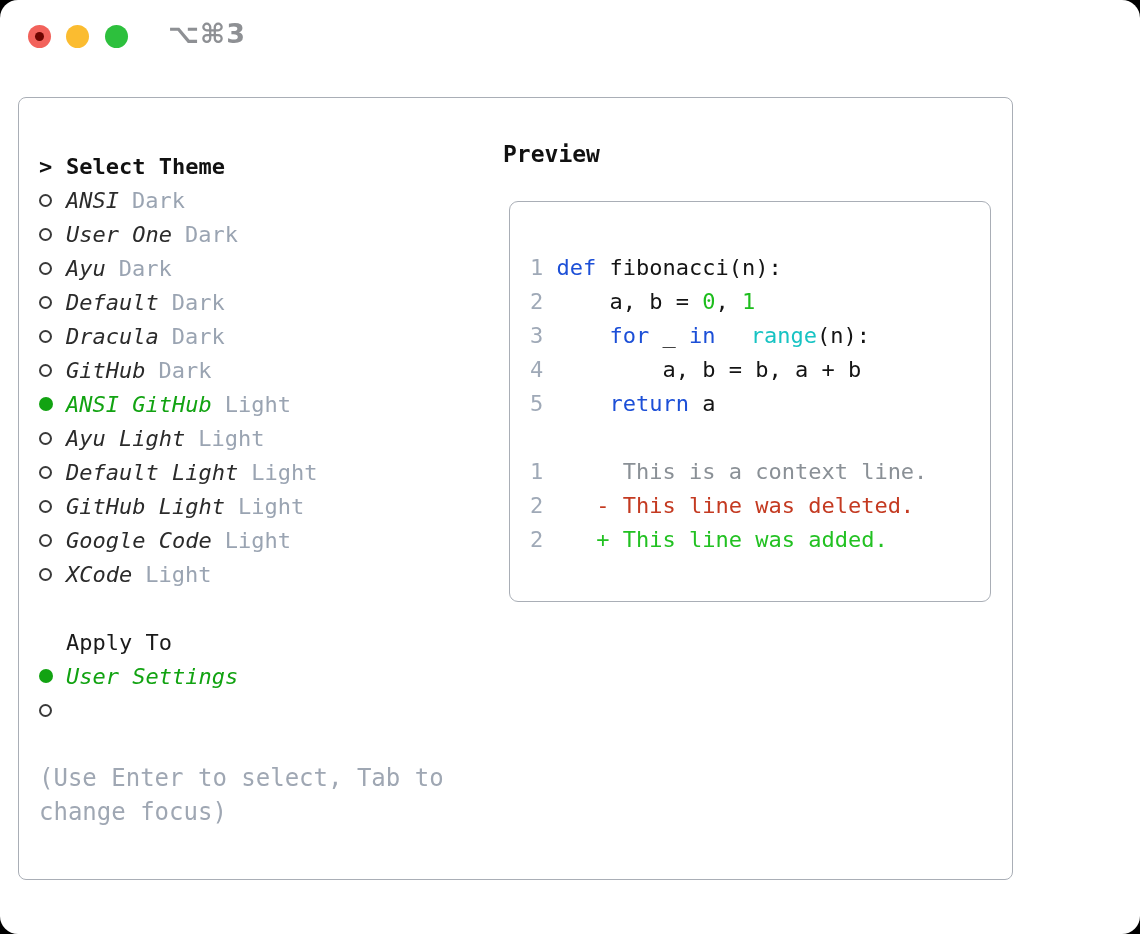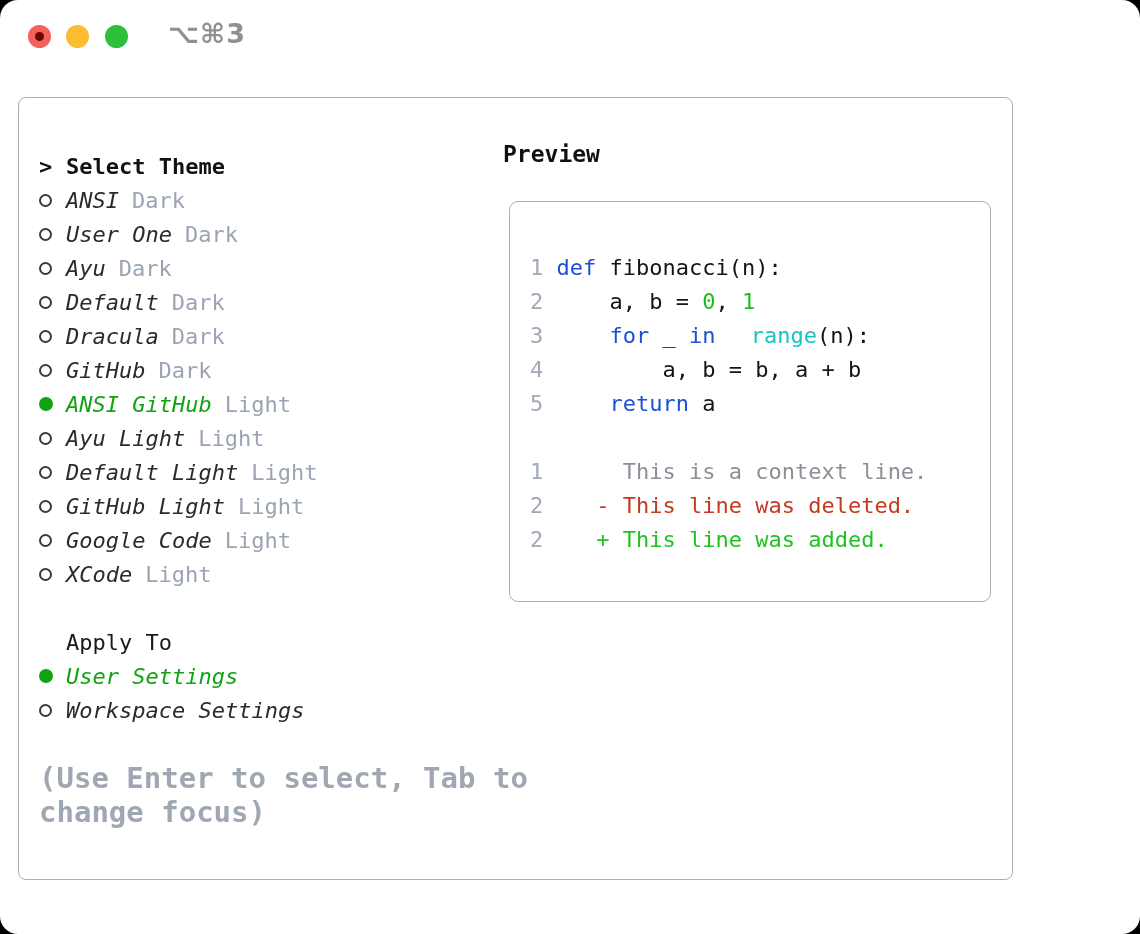--- a/index.html
+++ b/index.html
@@ -39,21 +39,21 @@
   .t-name   { color:#2b2b2b;font-style:italic; }
   .t-variant{ color:#9aa4b2; margin-left:13px; }
   .sel .t-name { color:#12a312; }
   .hdr-text { font-weight:700; color:#111; }
   .plain-hdr { color:#1a1a1a; }
 
   .theme-list { position:absolute; left:20px; top:51px;  }
   .apply-list { position:absolute; left:20px; top:527px; }
   .help {
     position:absolute; left:20px; top:663px;
-    color:#9fa7b3; font-size:29px; line-height:34px; white-space:pre;font-weight:bold;
+    color:#9fa7b3; font-size:24px; line-height:34px; white-space:pre;
   }
 
   
   .preview-title {
     position:absolute; left:484px; top:39px; height:34px;
     display:flex; align-items:center;
     font-size:23px; font-weight:700; color:#111;
   }
   .preview-box {
     position:absolute; left:490px; top:103px; width:482px; height:401px;
@@ -97,21 +97,21 @@
       <div class="row"><span class="marker-cell"><span class="ring"></span></span><span class="t-name">Ayu Light</span><span class="t-variant">Light</span></div>
       <div class="row"><span class="marker-cell"><span class="ring"></span></span><span class="t-name">Default Light</span><span class="t-variant">Light</span></div>
       <div class="row"><span class="marker-cell"><span class="ring"></span></span><span class="t-name">GitHub Light</span><span class="t-variant">Light</span></div>
       <div class="row"><span class="marker-cell"><span class="ring"></span></span><span class="t-name">Google Code</span><span class="t-variant">Light</span></div>
       <div class="row"><span class="marker-cell"><span class="ring"></span></span><span class="t-name">XCode</span><span class="t-variant">Light</span></div>
     </div>
 
   <div class="apply-list" id="apply-list">
       <div class="row"><span class="marker-cell"></span><span class="plain-hdr">Apply To</span></div>
       <div class="row sel"><span class="marker-cell"><span class="dotsel"></span></span><span class="t-name">User Settings</span></div>
-      <div class="row"><span class="marker-cell"><span class="ring"></span></span><span class="t-name">Workspace Settings</span></div>
+      <div class="row"><span class="marker-cell"><span class="ring"></span></span></div>
     </div>
 
   <div class="help" id="help-text"><div>(Use Enter to select, Tab to</div><div>change focus)</div></div>
 
   <div class="preview-title">Preview</div>
 
   <div class="preview-box">
     <div class="code" id="code-block"><div class="cl"><span class="c-ln">1 </span><span class="c-kw">def</span><span class="c-tx"> fibonacci(n):</span></div><div class="cl"><span class="c-ln">2 </span><span class="c-tx">    a, b = </span><span class="c-num">0</span><span class="c-tx">, </span><span class="c-num">1</span></div><div class="cl"><span class="c-ln">3 </span><span class="c-tx">    </span><span class="c-kw">for</span><span class="c-tx"> _ </span><span class="c-kw">in</span><span class="c-tx"> </span><span class="c-bi">range</span><span class="c-tx">(n):</span></div><div class="cl"><span class="c-ln">4 </span><span class="c-tx">        a, b = b, a + b</span></div><div class="cl"><span class="c-ln">5 </span><span class="c-tx">    </span><span class="c-kw">return</span><span class="c-tx"> a</span></div><div class="cl">&nbsp;</div><div class="cl"><span class="c-ln">1 </span><span class="c-ctx">     This is a context line.</span></div><div class="cl"><span class="c-ln">2 </span><span class="c-del">   - This line was deleted.</span></div><div class="cl"><span class="c-ln">2 </span><span class="c-add">   + This line was added.</span></div></div>
   </div>
 

